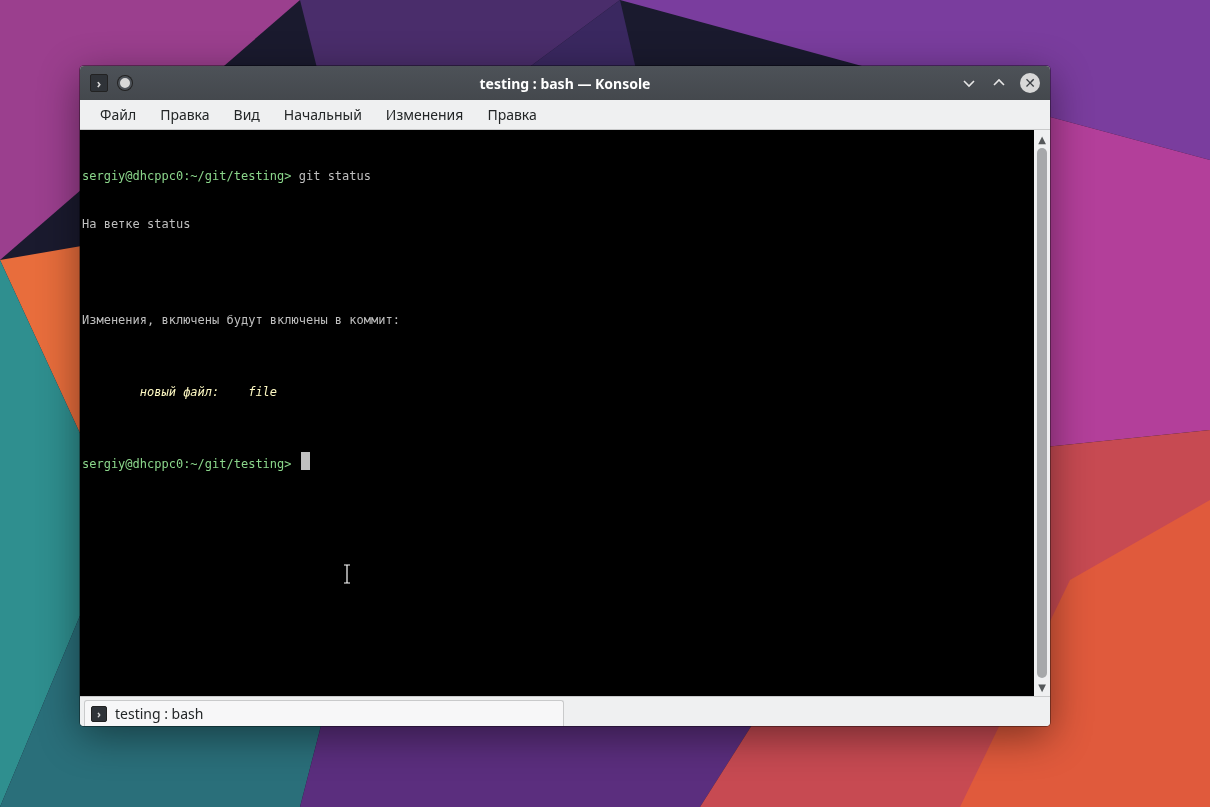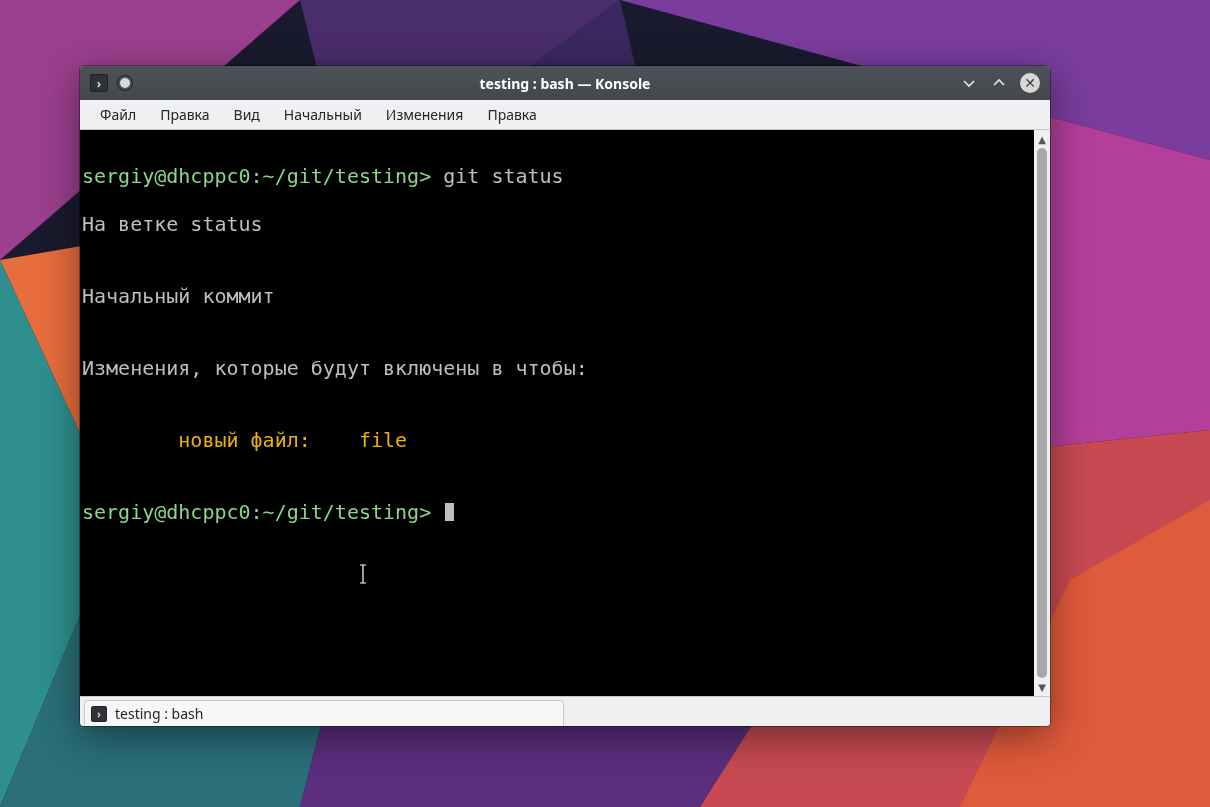--- a/index.html
+++ b/index.html
@@ -86,30 +86,30 @@
   .terminal-area {
     flex:1 1 auto;
     display:flex;
     background:#000;
   }
   .terminal {
     flex:1 1 auto;
     background:#000;
     color:#bfbfbf;
     font-family: "DejaVu Sans Mono","Liberation Mono",monospace;
-    font-size:20px;
+    font-size:12px;
     line-height:24px;
     padding: 10px 2px 20px 2px;
     white-space: pre;
     position:relative;
     overflow:hidden;
   }
   .line { white-space: pre; }
   .prompt { color:#8bd68b; }
-  .stageline { color:#eab308; }
+  .stageline { color:#fef9c3;font-style:italic; }
   .block-cursor {
     display:inline-block;
     width:9px; height:18px;
     background:#bfbfbf;
     vertical-align:-2px;
     margin-left:2px;
   }
   .text-cursor {
     position:absolute;
     left:239px; top:410px;
@@ -215,23 +215,22 @@
     <div class="menu-item">Начальный</div>
     <div class="menu-item">Изменения</div>
     <div class="menu-item">Правка</div>
   </div>
 
   <div class="terminal-area">
     <div class="terminal">
 <div class="line"><span class="prompt">sergiy@dhcppc0:~/git/testing&gt;</span><span> git status</span></div>
 <div class="line">На ветке status</div>
 <div class="line"></div>
-<div class="line">Начальный коммит</div>
-<div class="line"></div>
-<div class="line">Изменения, которые будут включены в чтобы:</div>
+<div class="line"></div>
+<div class="line">Изменения, включены будут включены в коммит:</div>
 <div class="line"></div>
 <div class="line stageline">        новый файл:    file</div>
 <div class="line"></div>
 <div class="line"><span class="prompt">sergiy@dhcppc0:~/git/testing&gt;</span> <span class="block-cursor"></span></div>
       <div class="text-cursor">
         <svg width="8" height="20" viewBox="0 0 8 20">
             <path d="M1 1 H7 M4 1 V19 M1 19 H7" stroke="#fff" stroke-width="1.2" fill="none"></path>
           </svg>
       </div>
     </div>

